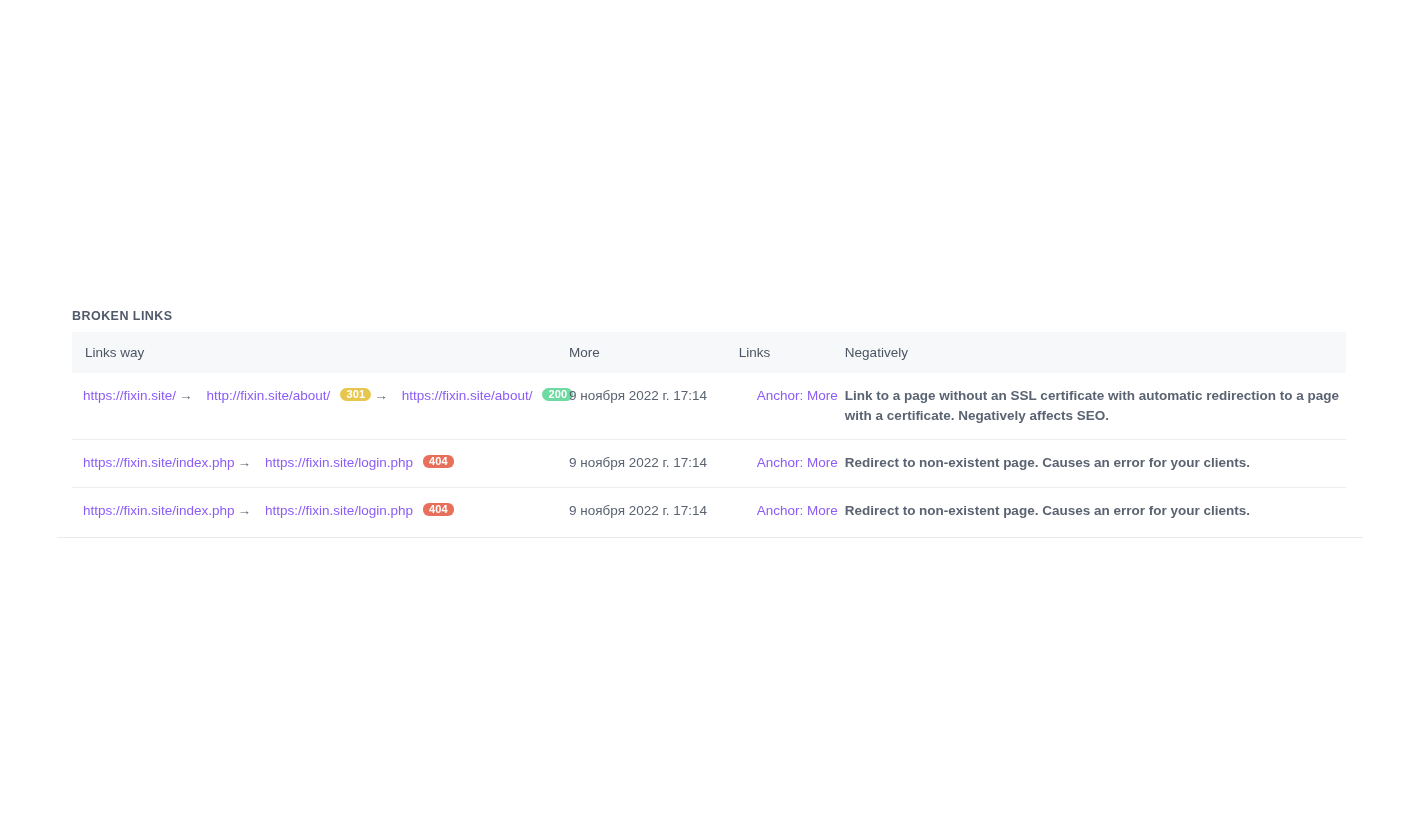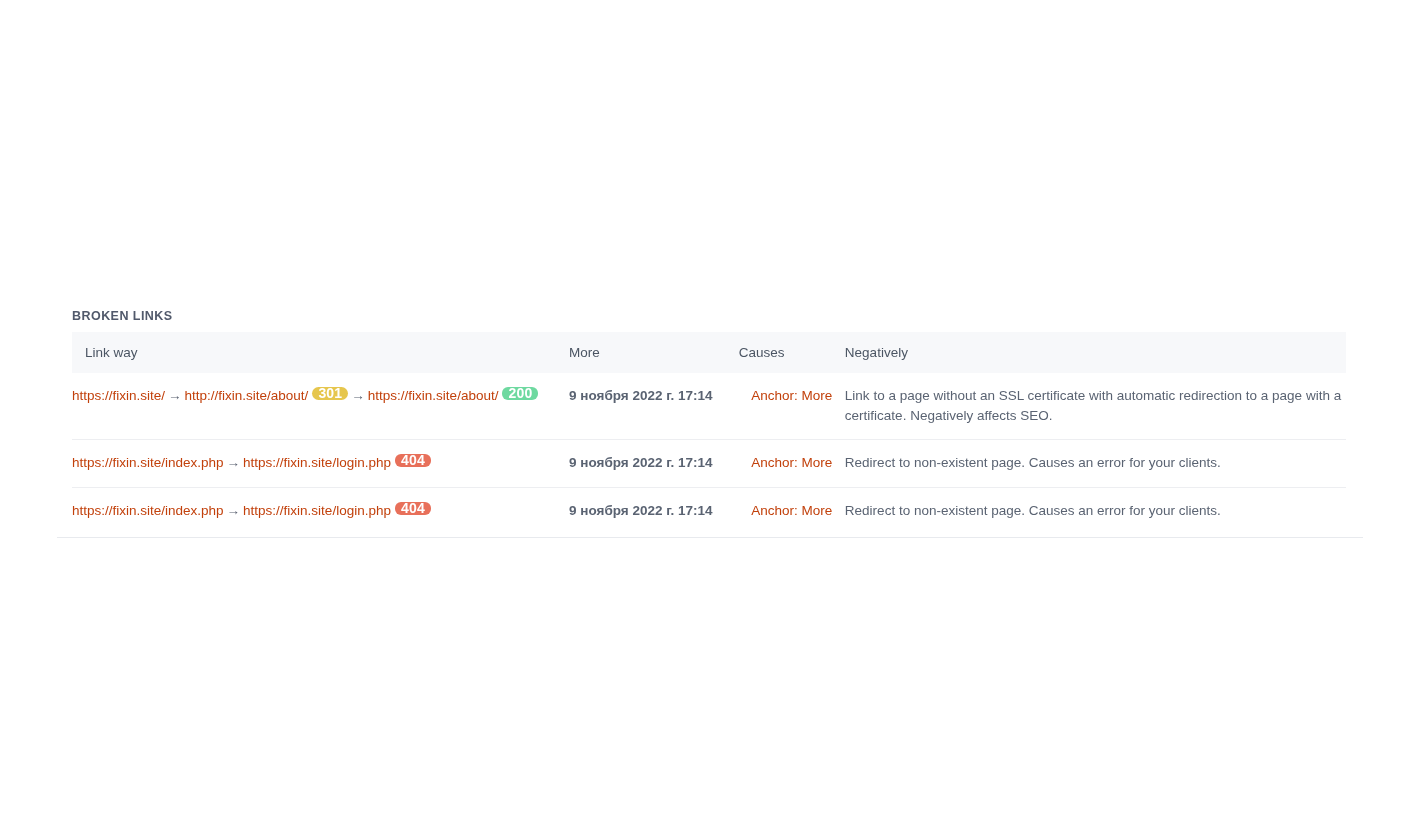--- a/index.html
+++ b/index.html
@@ -74,59 +74,60 @@
   }
 
   .links-table tbody tr:last-child td {
     border-bottom: none;
   }
 
   
   .col-way   { width: 492px; padding-left: 13px; }
   .col-date  { width: 168px; }
   .col-anchor{ width: 105px; text-align: center; }
-  .col-desc  { width: 496px; padding-right: 10px; }
+  .col-desc  { width: 496px; padding-right: 10px; font-weight: bold; }
 
   th.col-way { padding-left: 13px; }
 
   
   a.link {
-    color: #c2410c;
+    color: #8b5cf6;
     text-decoration: none;
     white-space: nowrap;
+    margin-left: 11px;
   }
 
   .arrow {
     color: #596070;
     margin: 0 3px;
     font-size: 13.5px;
   }
 
   .way-cell {
     white-space: nowrap;
   }
 
   
   .badge {
     display: inline-block;
     color: #ffffff;
-    font-size: 14px;
+    font-size: 11px;
     font-weight: bold;
     line-height: 13px;
     padding: 0 6px;
     border-radius: 8px;
     vertical-align: 2px;
-    margin-left: 4px;
+    margin-left: 10px;
     letter-spacing: 0.2px;
   }
   .badge-301 { background: #e6c64d; }
-  .badge-200 { background: #6ed9a0; border-radius: 6px; }
+  .badge-200 { background: #6ed9a0; }
   .badge-404 { background: #e8705a; border-radius: 6px; }
 
-  .date-cell { white-space: nowrap; color: #5a6372; font-weight: bold; }
+  .date-cell { white-space: nowrap; color: #5a6372; }
   .desc-cell { color: #5a6372; }
 
   
   .bottom-rule {
     position: absolute;
     left: 57px;
     top: 537px;
     width: 1306px;
     height: 1px;
     background: #e8eaee;
@@ -137,23 +138,23 @@
 
 <div class="page">
 
   <div class="section">
 
     <h2 class="section-title">BROKEN LINKS</h2>
 
     <table class="links-table">
       <thead>
         <tr>
-          <th class="col-way">Link way</th>
+          <th class="col-way">Links way</th>
           <th class="col-date">More</th>
-          <th class="col-anchor">Causes</th>
+          <th class="col-anchor">Links</th>
           <th class="col-desc">Negatively</th>
         </tr>
       </thead>
       <tbody id="table-body">
           <tr>
             <td class="col-way way-cell"><a class="link" href="#">https://fixin.site/</a><span class="arrow">→</span><a class="link" href="#">http://fixin.site/about/</a><span class="badge badge-301" style="background: rgb(230, 198, 77);">301</span><span class="arrow">→</span><a class="link" href="#">https://fixin.site/about/</a><span class="badge badge-200" style="background: rgb(110, 217, 160);">200</span></td>
             <td class="col-date date-cell">9 ноября 2022 г. 17:14</td>
             <td class="col-anchor"><a class="link" href="#">Anchor: More</a></td>
             <td class="col-desc desc-cell">Link to a page without an SSL certificate with automatic redirection to a page with a certificate. Negatively affects SEO.</td>
           </tr>

